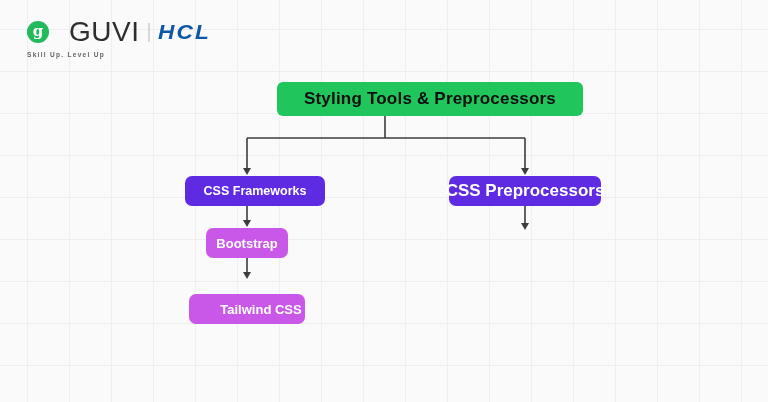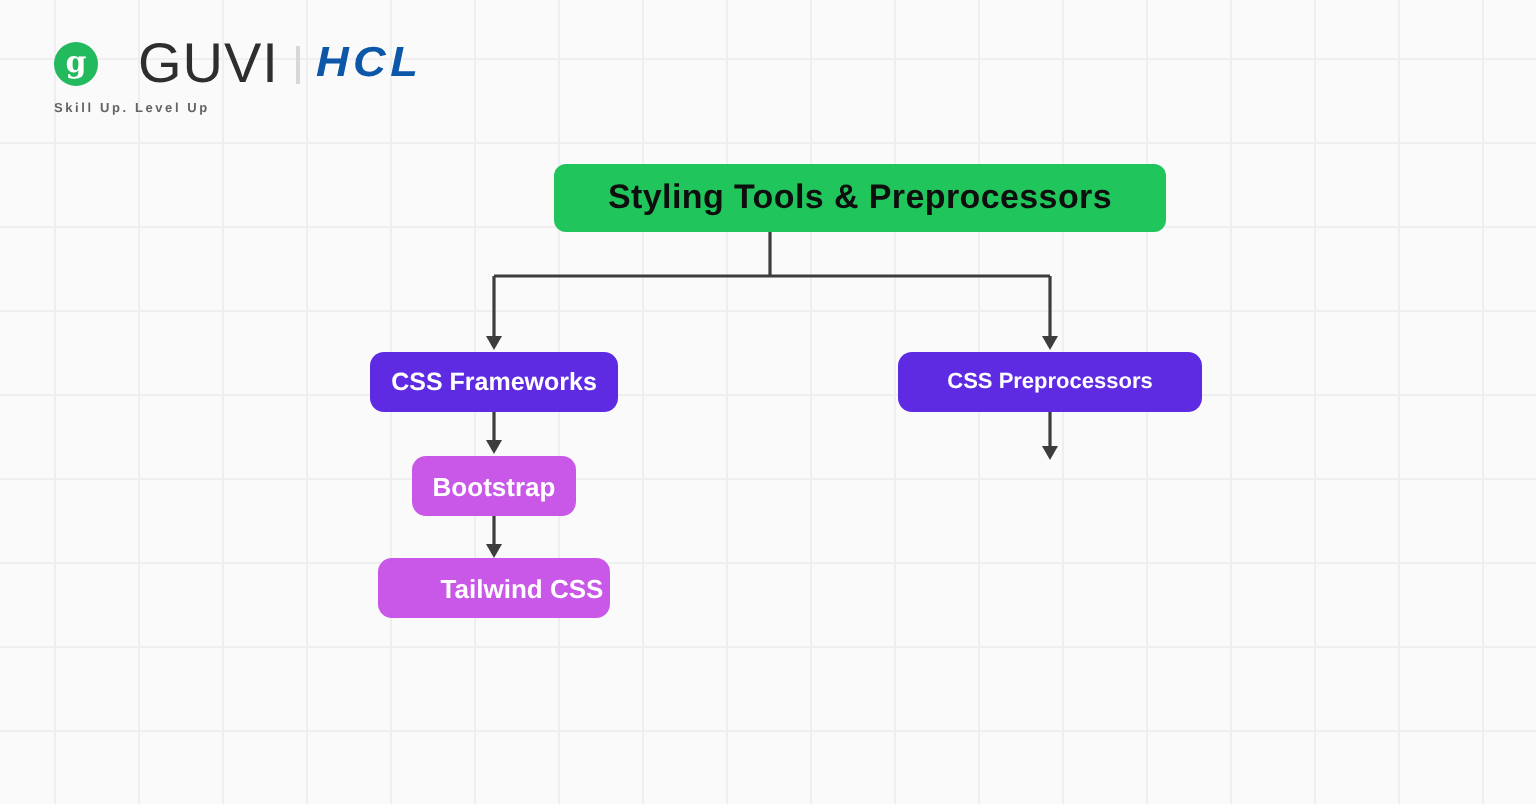--- a/index.html
+++ b/index.html
@@ -70,24 +70,24 @@
     border-radius: 7px;
     color: #ffffff;
     font-weight: 600;
     white-space: nowrap;
   }
   .node-title {
     left: 232px; top: 82px; width: 306px; height: 34px;
     font-size: 17px; font-weight: 700; letter-spacing: 0.2px;
     border-radius: 6px;
   }
-  .node-frameworks   { left: 185px; top: 176px; width: 124px; height: 30px; font-size: 12.5px; }
-  .node-preprocessors{ left: 449px; top: 176px; width: 152px; height: 30px; font-size: 11px; }
+  .node-frameworks   { left: 185px; top: 176px; width: 140px; height: 30px; font-size: 12.5px; }
+  .node-preprocessors{ left: 449px; top: 176px; width: 152px; height: 30px; font-size: 17px; }
   .node-bootstrap    { left: 206px; top: 228px; width: 82px;  height: 30px; font-size: 13px; text-align: center; }
-  .node-tailwind     { left: 189px; top: 279px; width: 116px; height: 30px; font-size: 13px; padding-left: 28px; }
+  .node-tailwind     { left: 189px; top: 294px; width: 116px; height: 30px; font-size: 13px; padding-left: 28px; }
   .node-sass         { left: 465px; top: 231px; width: 120px; height: 30px; font-size: 13px; }
 
   .connectors {
     position: absolute; left: 0; top: 0;
     width: 768px; height: 402px;
     pointer-events: none;
   }
   .connectors path { fill: none; stroke-width: 1.6px; }
 </style>
 </head>

